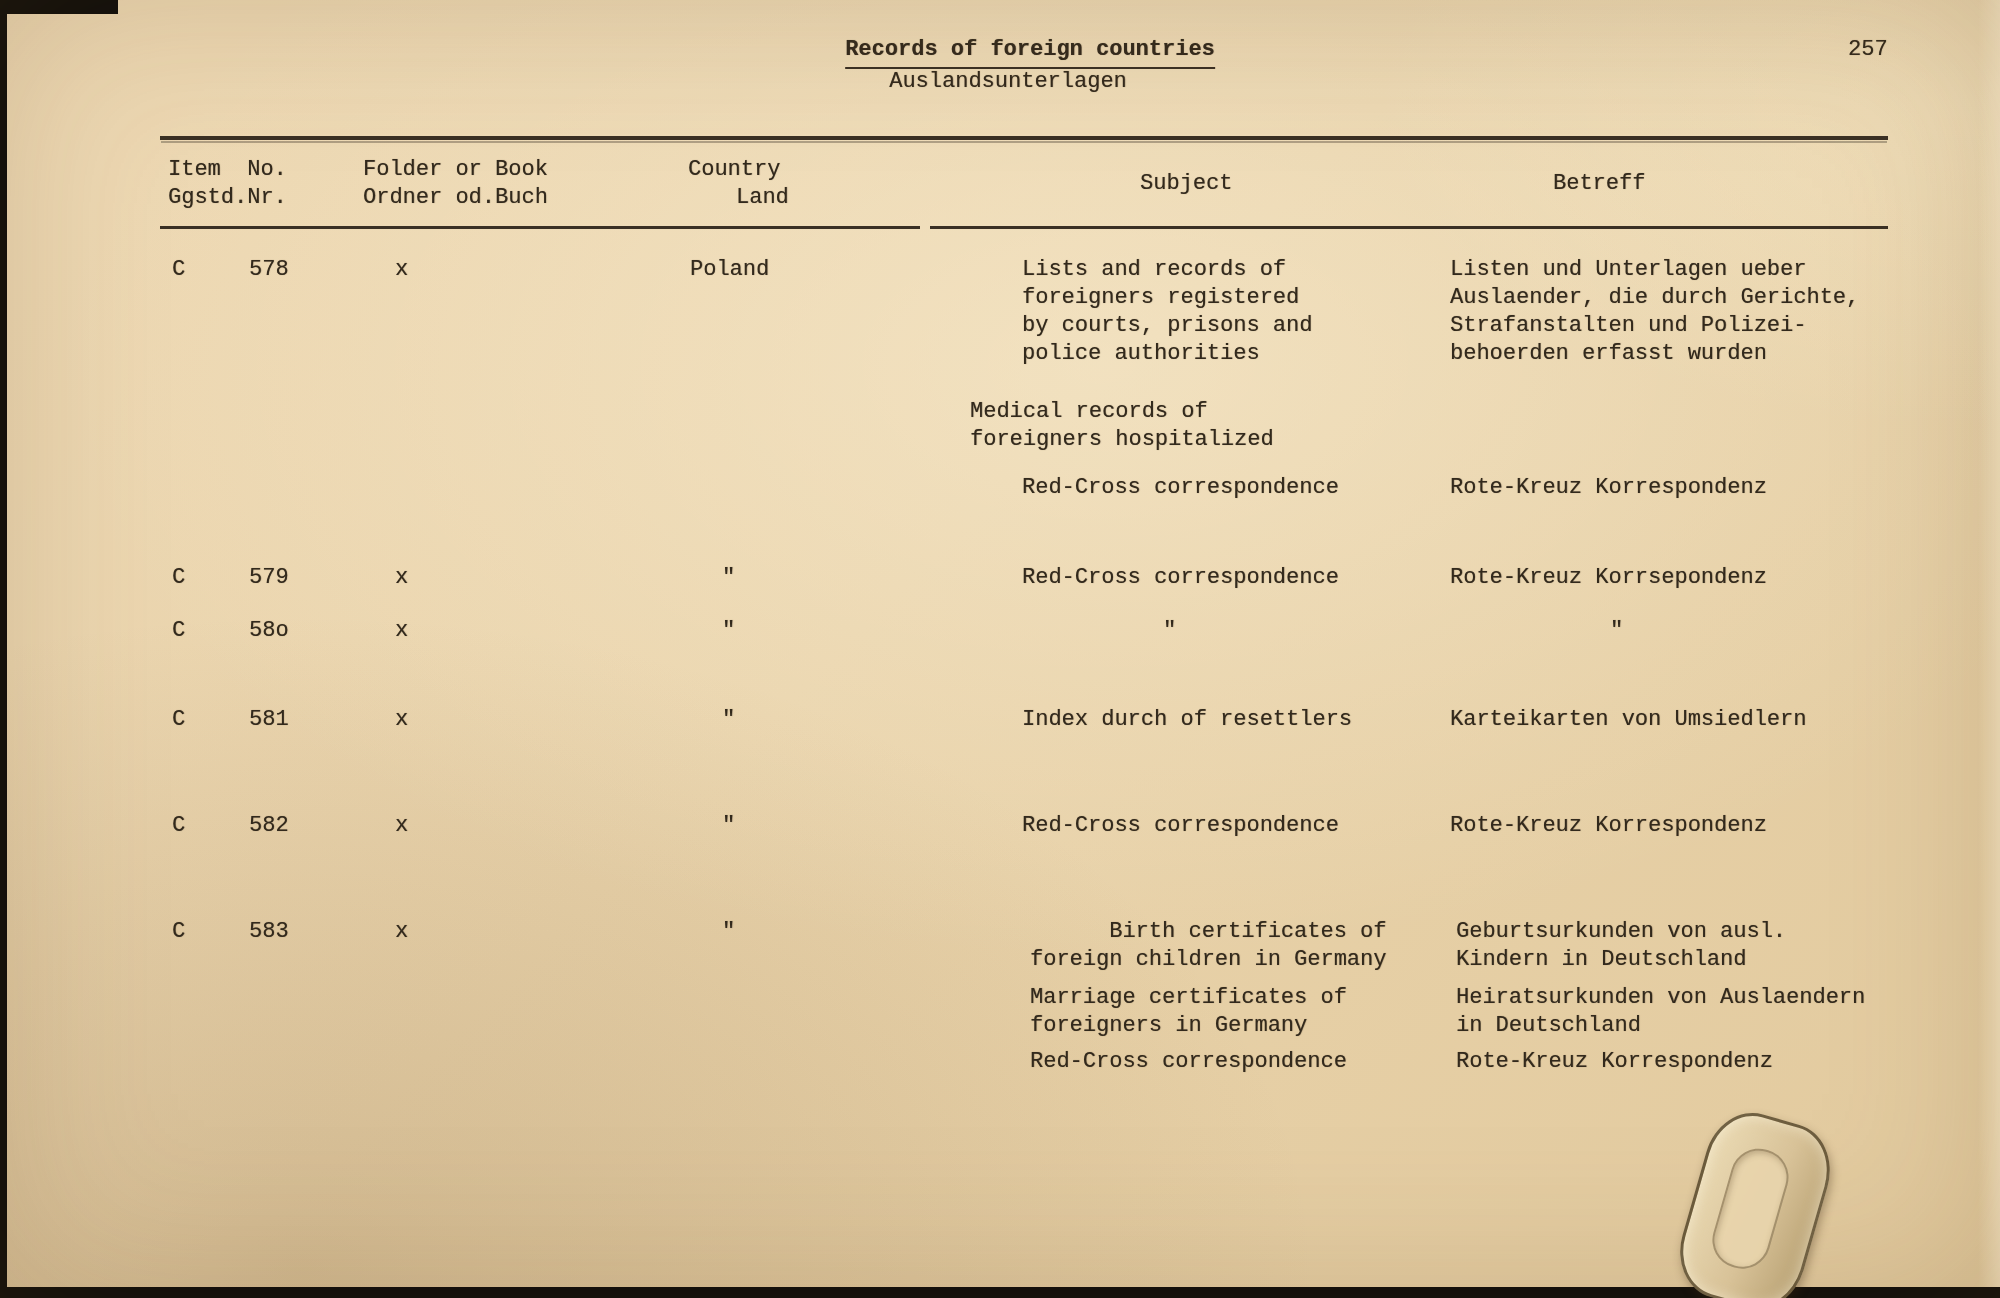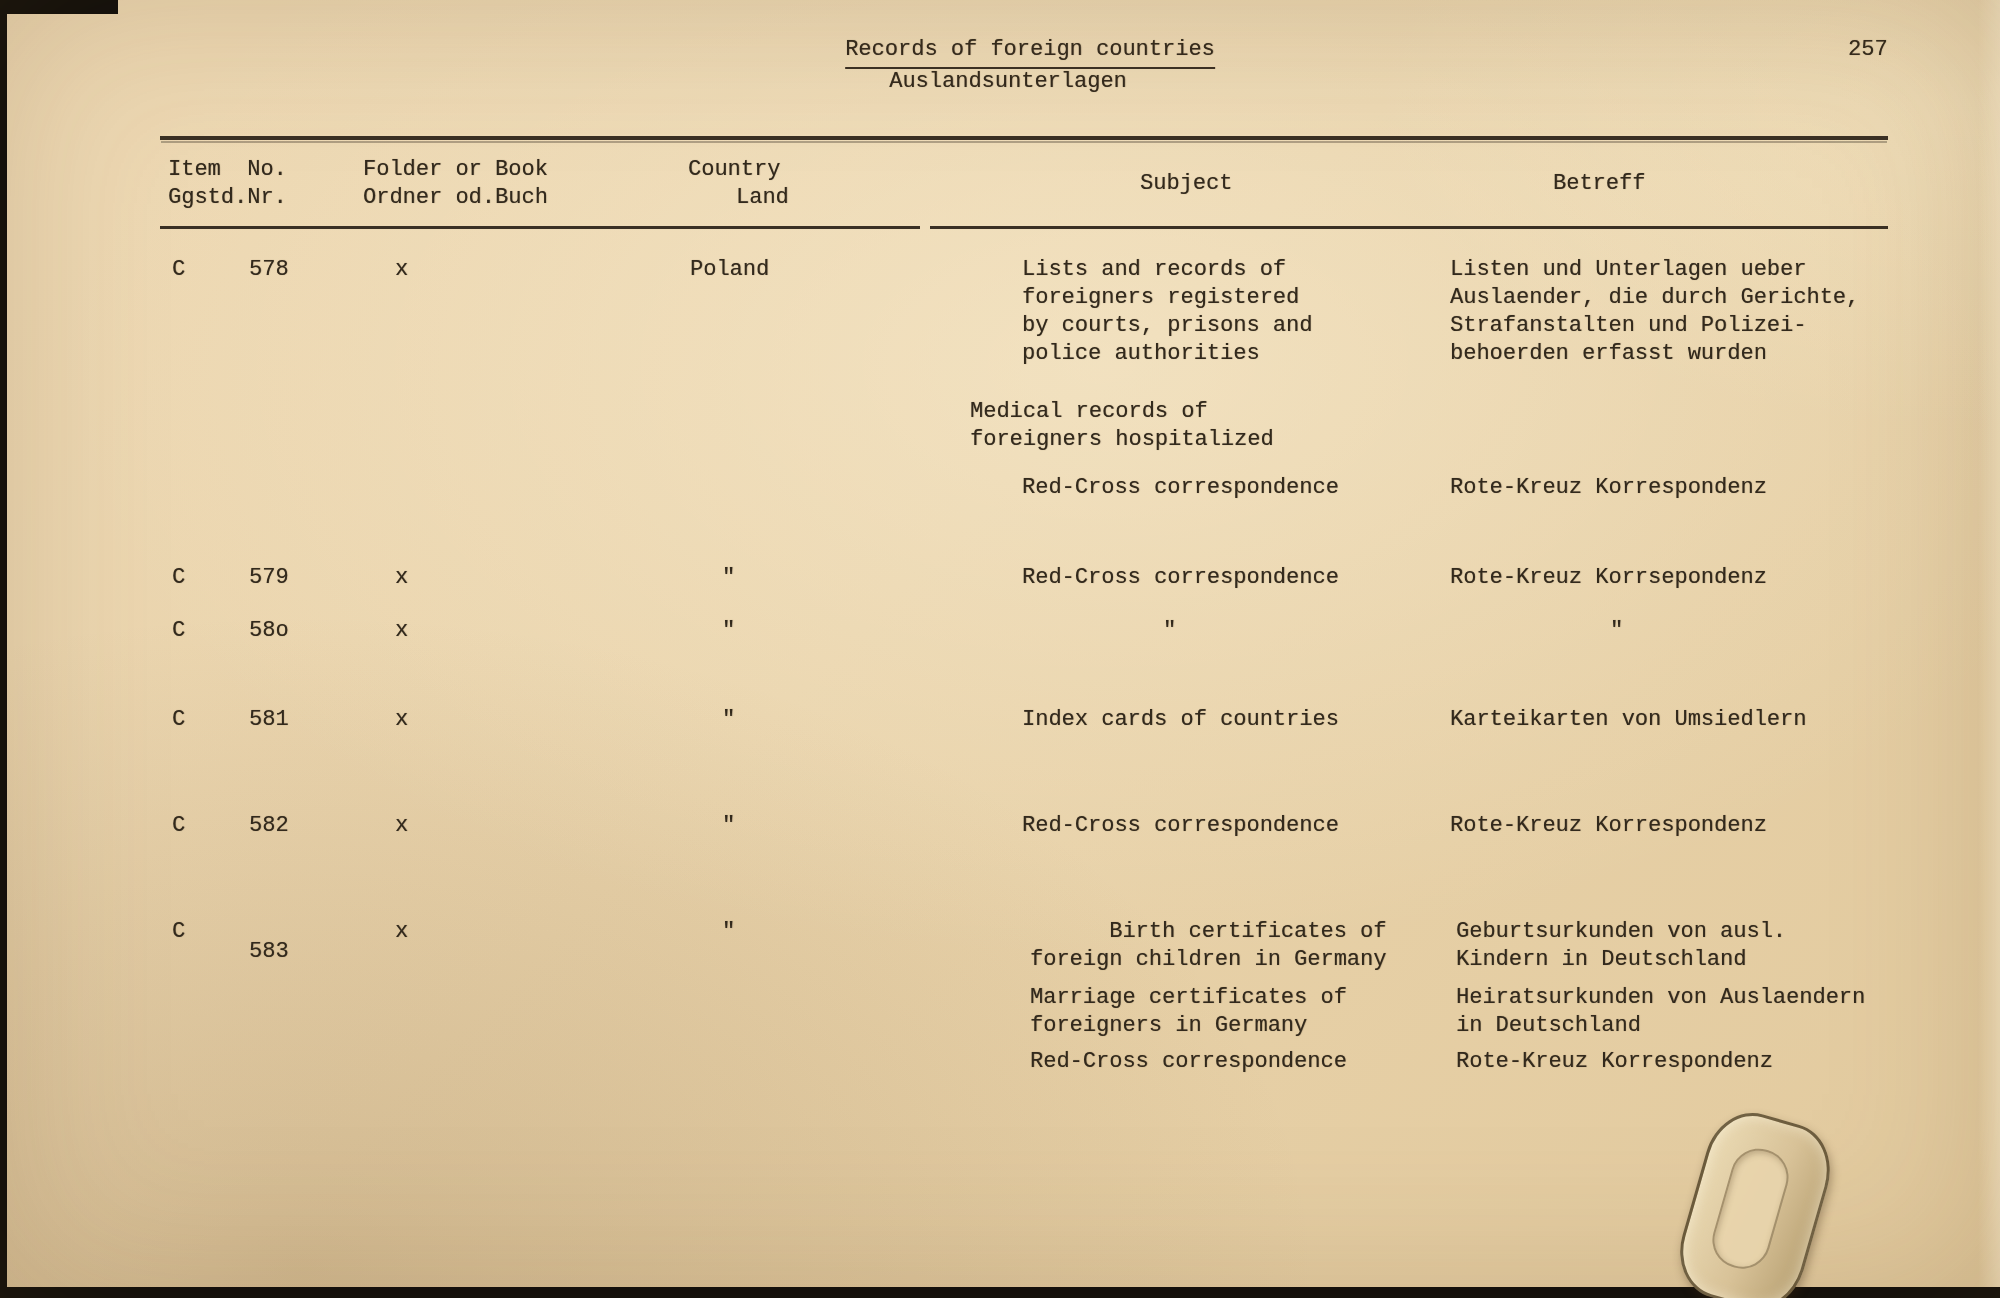--- a/index.html
+++ b/index.html
@@ -31,21 +31,21 @@
     line-height: 28px;
     color: #32291c;
     white-space: pre-wrap;
     text-shadow: 0.4px 0.4px 0.8px rgba(52,40,26,0.55);
     z-index: 3;
   }
   .title {
     transform: translateX(-50%);
     border-bottom: 2px solid #3a3024;
     padding-bottom: 3px;
-    font-weight: normal;
+    font-weight: bold;
   }
   .subtitle { transform: translateX(-50%); }
   .rule {
     position: absolute;
     background: #3a3024;
     z-index: 2;
   }
   .rule-top { box-shadow: 0 4px 0 -1px rgba(58,48,36,0.35); }
   .edge { position: absolute; background: #0c0b09; z-index: 5; }
   .edge-left     { left: 0; top: 0; width: 7px; height: 1298px; }
@@ -132,32 +132,32 @@
   <div class="txt" style="left:249px; top:617px;">58o</div>
   <div class="txt" style="left:395px; top:617px;">x</div>
   <div class="txt" style="left:722px; top:617px;">"</div>
   <div class="txt" style="left:1163px; top:617px;">"</div>
   <div class="txt" style="left:1610px; top:617px;">"</div>
 
   <div class="txt" style="left:172px; top:706px;">C</div>
   <div class="txt" style="left:249px; top:706px;">581</div>
   <div class="txt" style="left:395px; top:706px;">x</div>
   <div class="txt" style="left:722px; top:706px;">"</div>
-  <div class="txt" style="left:1022px; top:706px;">Index cards of countries</div>
+  <div class="txt" style="left:1022px; top:706px;">Index durch of resettlers</div>
   <div class="txt" style="left:1450px; top:706px;">Karteikarten von Umsiedlern</div>
 
   <div class="txt" style="left:172px; top:812px;">C</div>
   <div class="txt" style="left:249px; top:812px;">582</div>
   <div class="txt" style="left:395px; top:812px;">x</div>
   <div class="txt" style="left:722px; top:812px;">"</div>
   <div class="txt" style="left:1022px; top:812px;">Red-Cross correspondence</div>
   <div class="txt" style="left:1450px; top:812px;">Rote-Kreuz Korrespondenz</div>
 
   <div class="txt" style="left:172px; top:918px;">C</div>
-  <div class="txt" style="left:249px; top:918px;margin-top:20px;">583</div>
+  <div class="txt" style="left:249px; top:918px;">583</div>
   <div class="txt" style="left:395px; top:918px;">x</div>
   <div class="txt" style="left:722px; top:918px;">"</div>
   <div class="txt" style="left:1030px; top:918px;text-align:right;">Birth certificates of
 foreign children in Germany</div>
   <div class="txt" style="left:1456px; top:918px;">Geburtsurkunden von ausl.
 Kindern in Deutschland</div>
   <div class="txt" style="left:1030px; top:984px;">Marriage certificates of
 foreigners in Germany</div>
   <div class="txt" style="left:1456px; top:984px;">Heiratsurkunden von Auslaendern
 in Deutschland</div>

